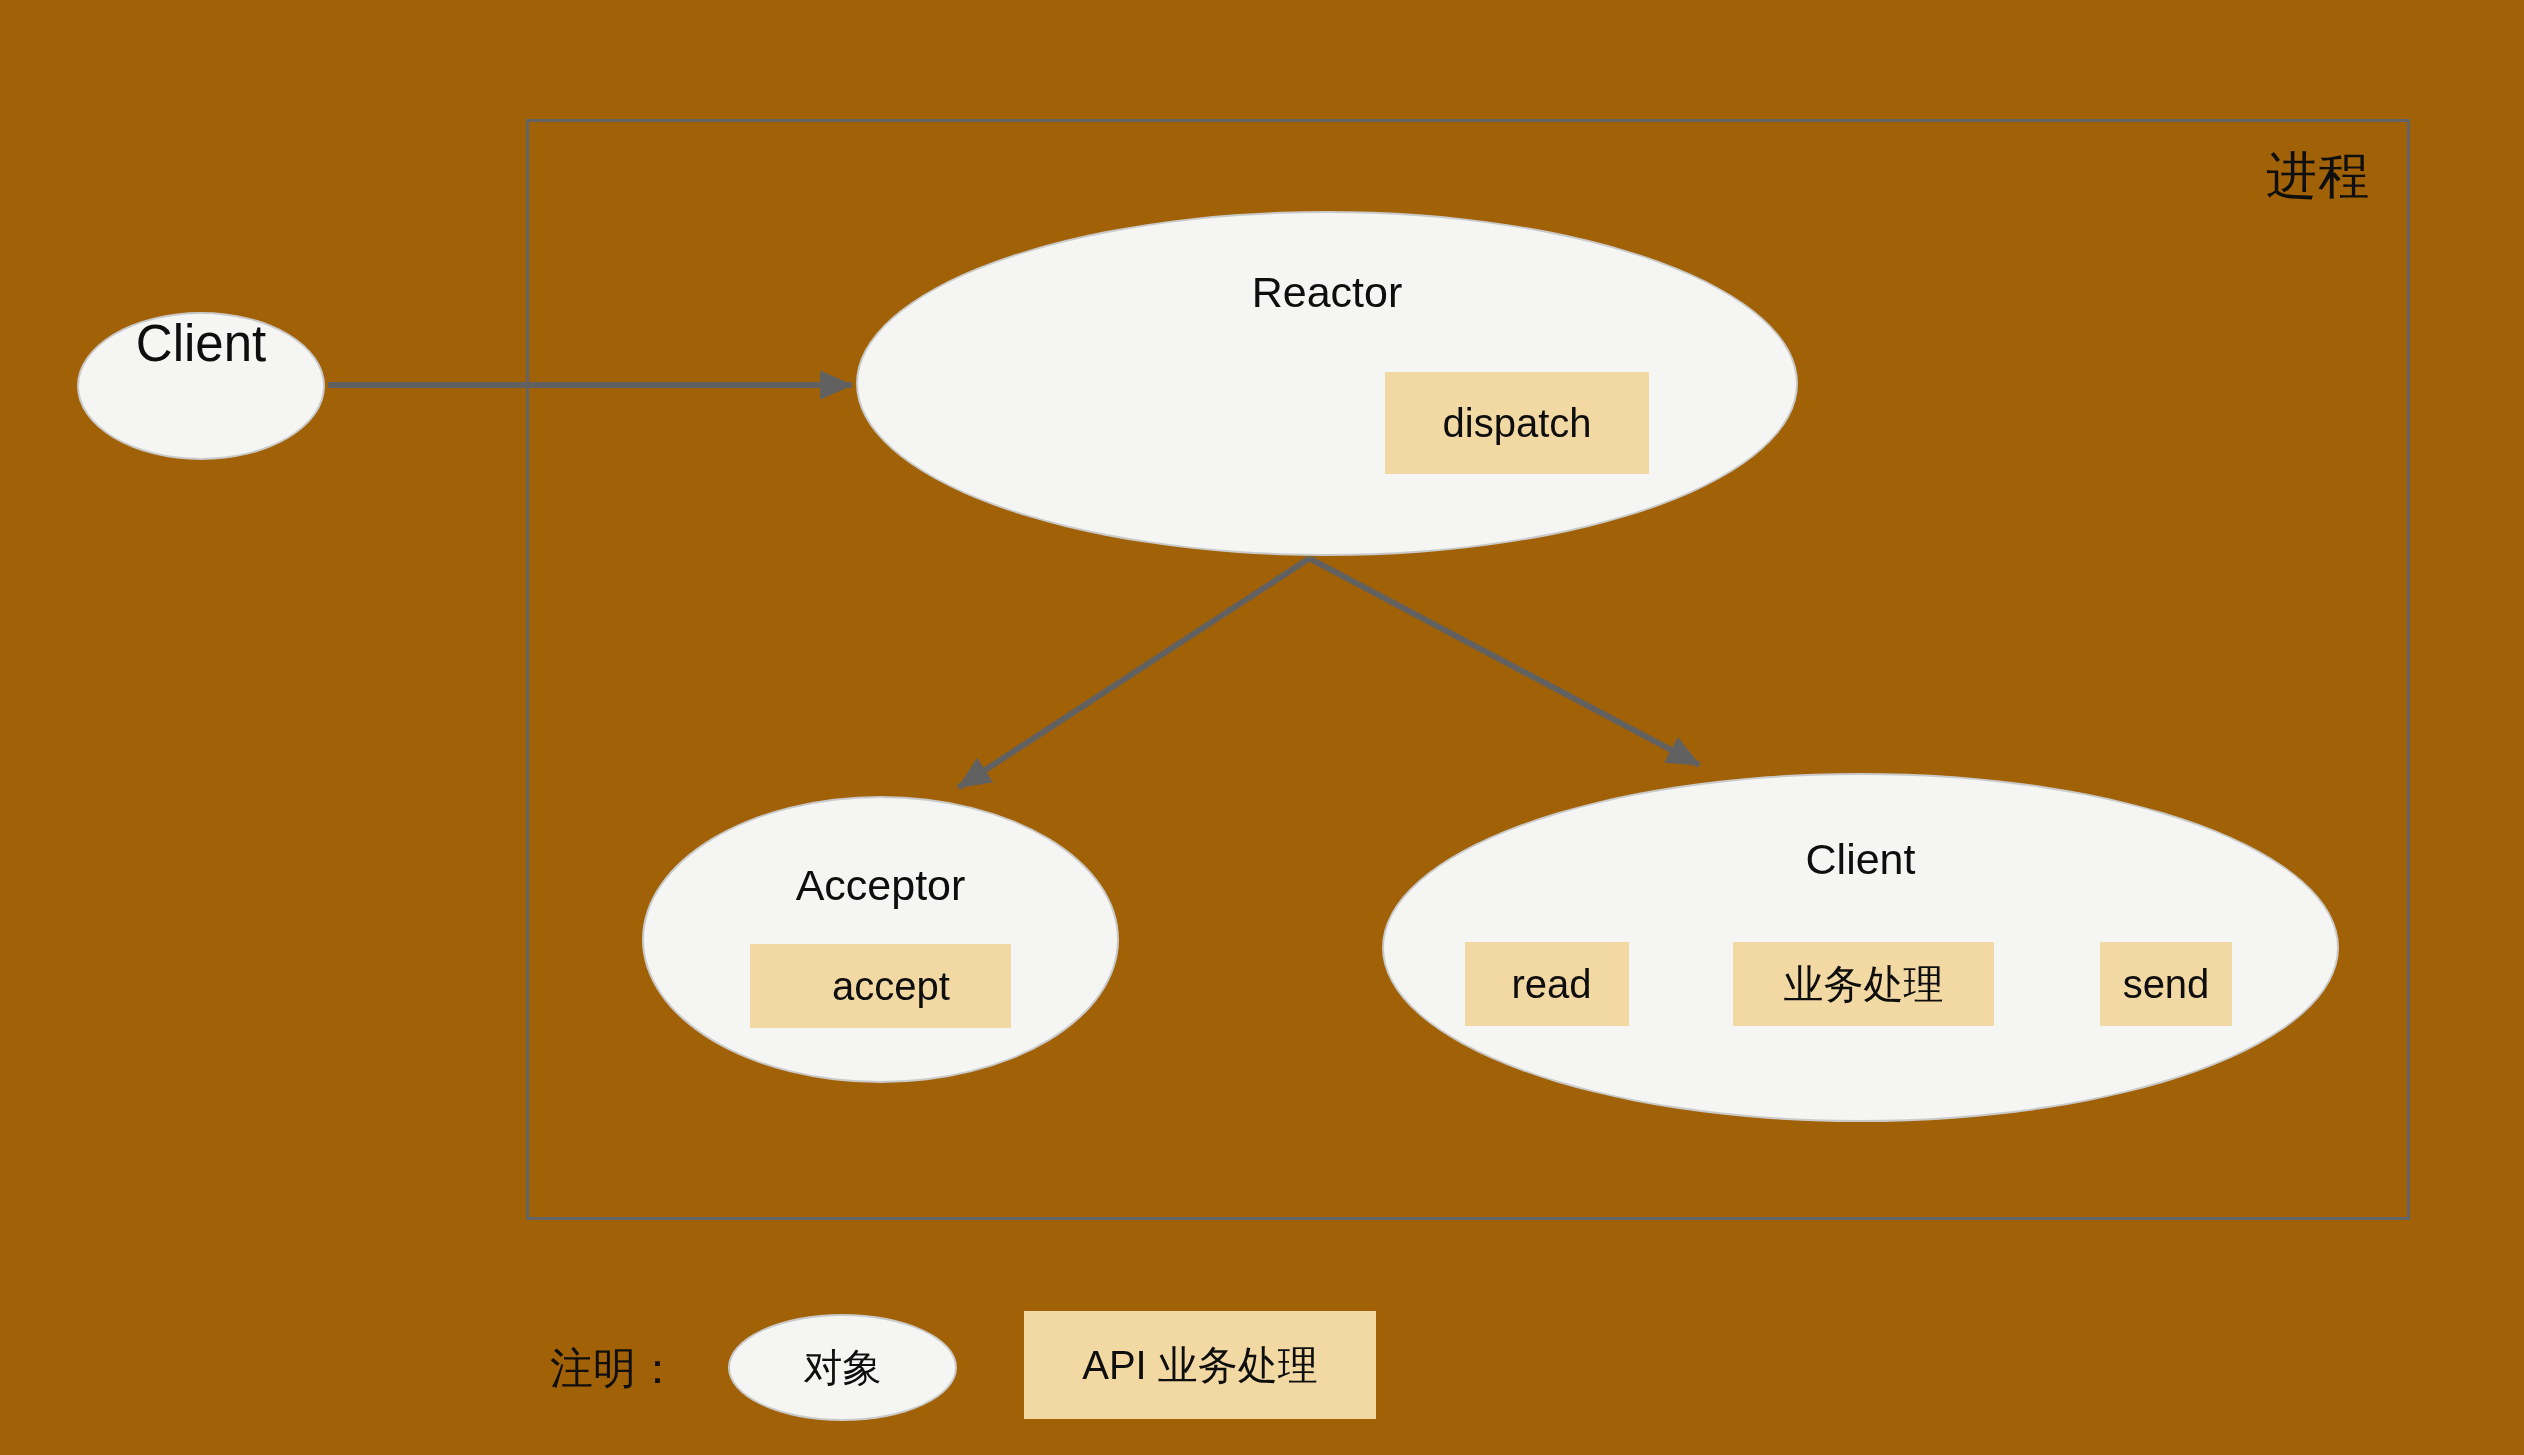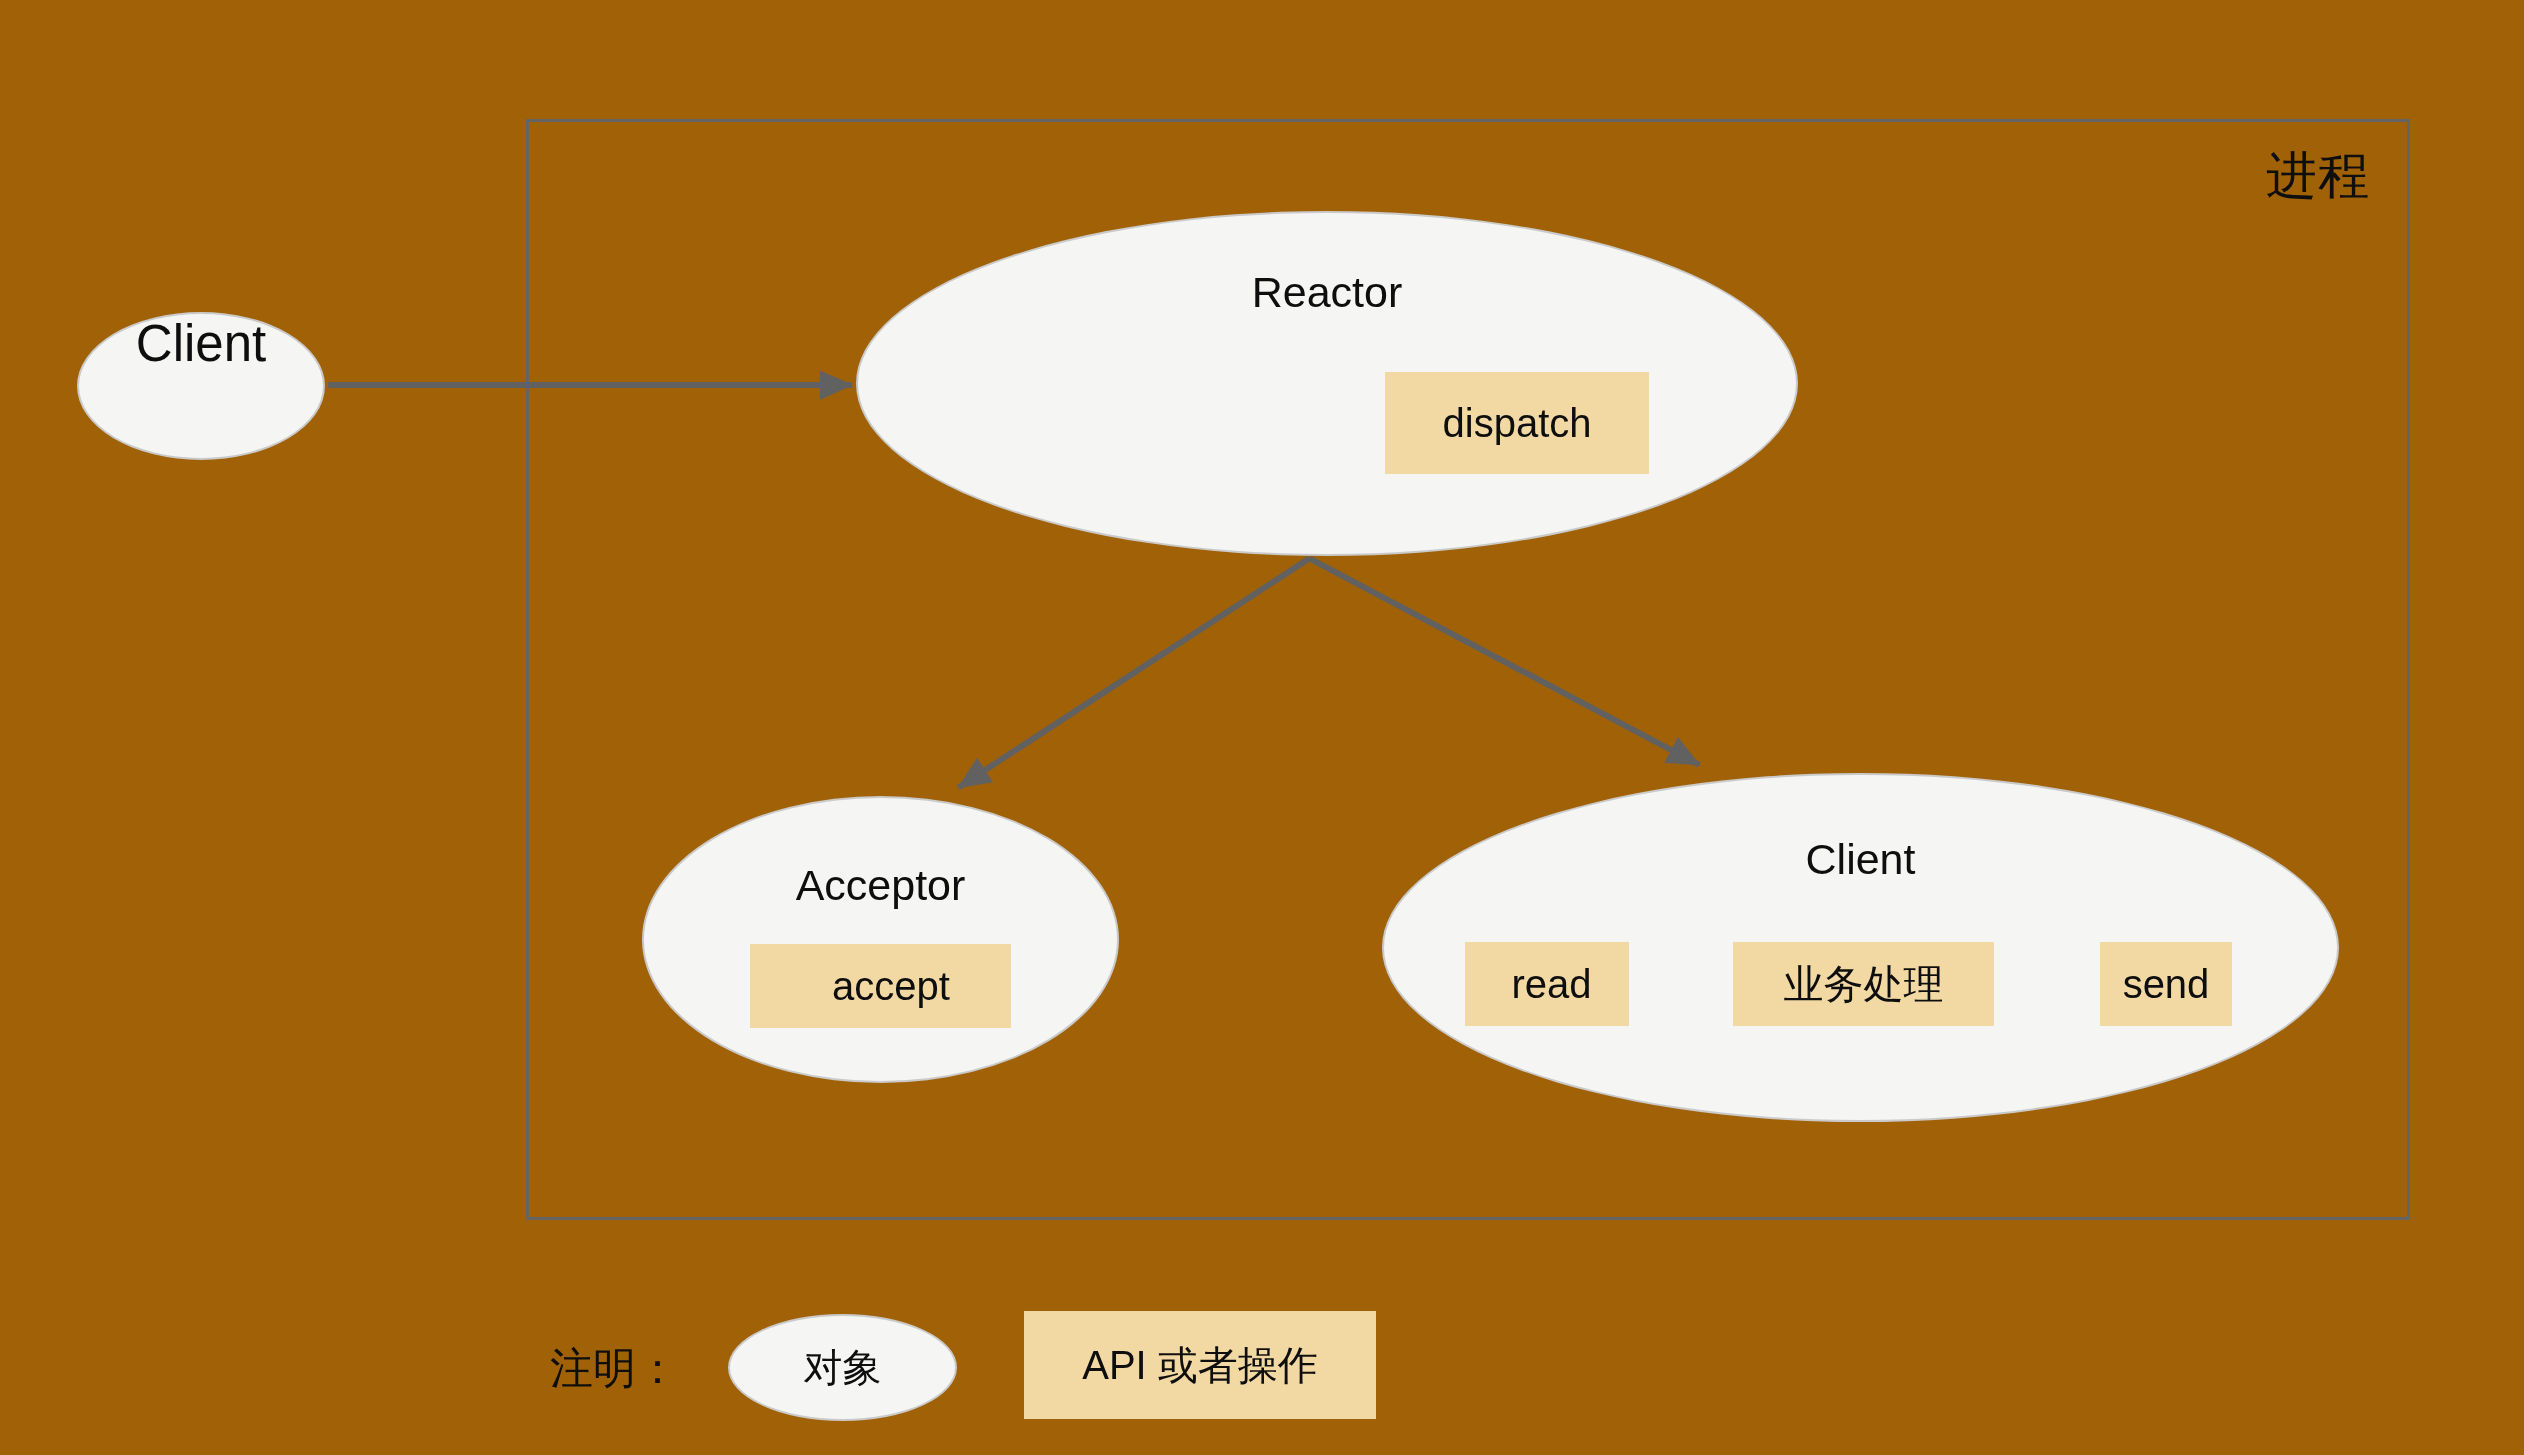--- a/index.html
+++ b/index.html
@@ -131,17 +131,17 @@
   </div>
   <div class="abs op op-send">
     <span>send</span>
   </div>
 
   <div class="abs legend-caption">注明：</div>
   <div class="abs node legend-ellipse">
     <span>对象</span>
   </div>
   <div class="abs op legend-op">
-    <span>API 或者操作</span>
+    <span>API 业务处理</span>
   </div>
 
 </div>
 
 
 </body></html>

